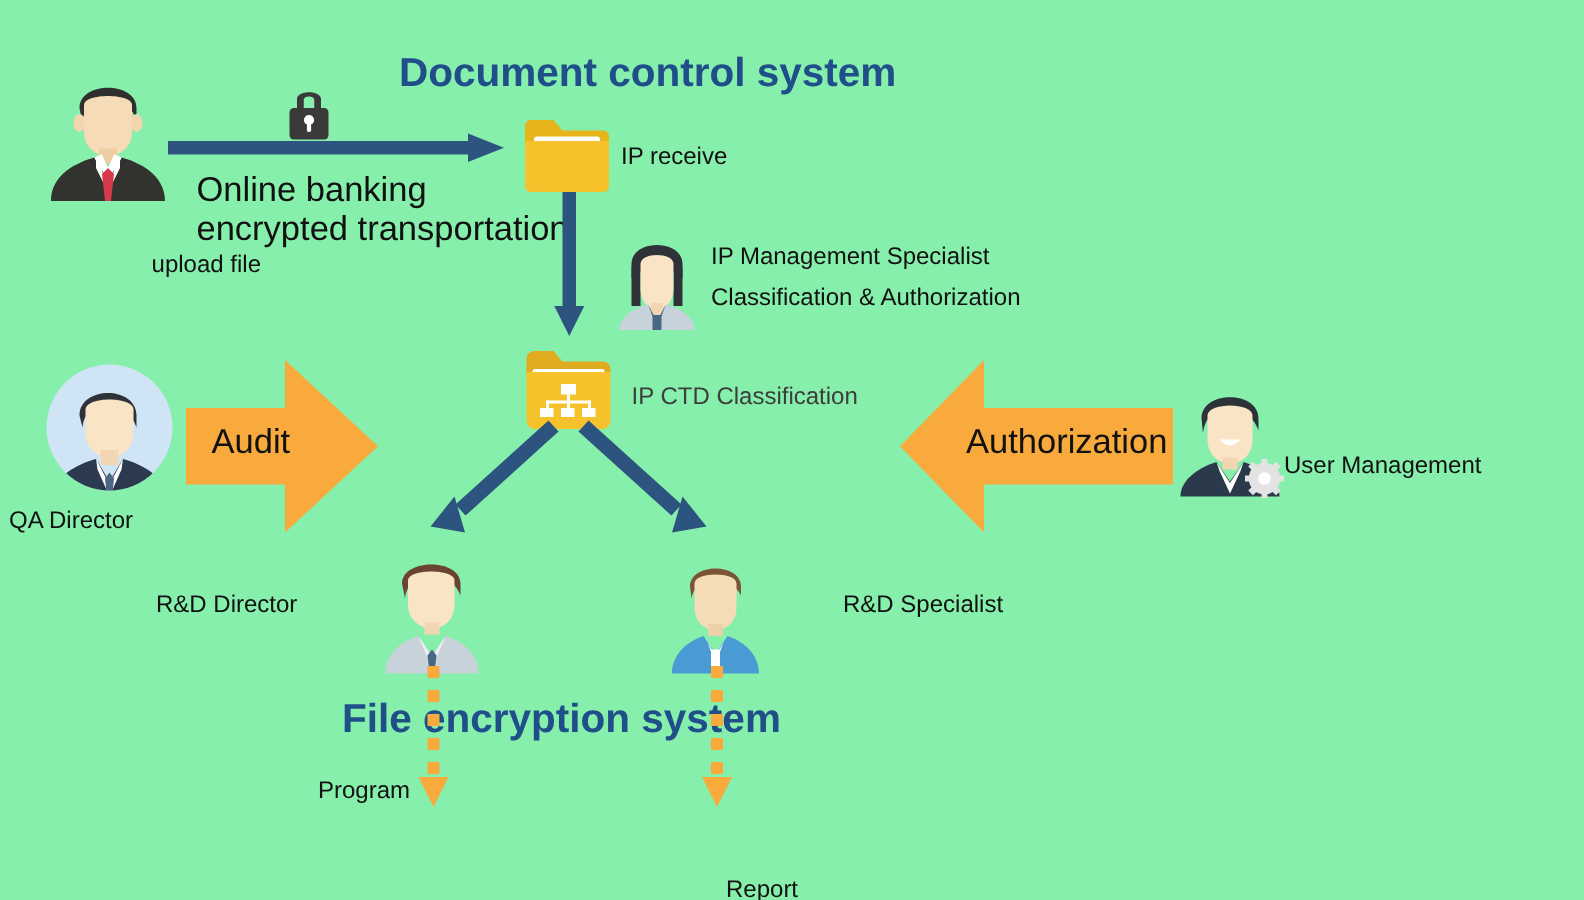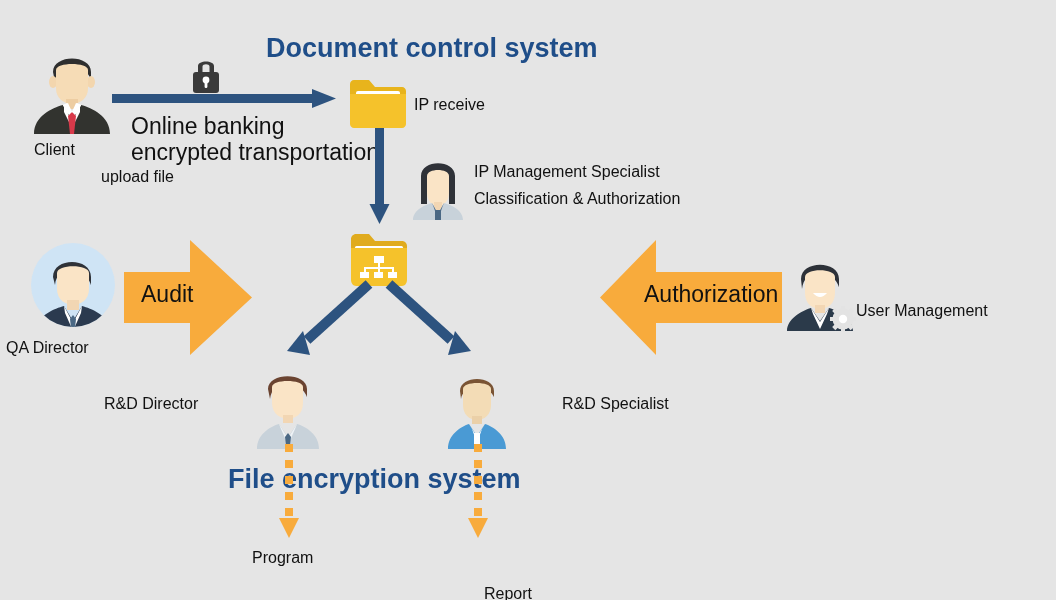--- a/index.html
+++ b/index.html
@@ -8,21 +8,21 @@
     background: #ffffff;
   }
   body {
     font-family: "Liberation Sans", sans-serif;
     -webkit-font-smoothing: antialiased;
   }
   #canvas {
     position: relative;
     width: 1056px;
     height: 600px;
-    background: #e5e5e5;
+    background: #86efac;
     overflow: hidden;
   }
   .abs { position: absolute; }
   .label {
     color: #111111;
     font-size: 16px;
     line-height: 28px;
     white-space: pre;
   }
   .title-blue {
@@ -66,21 +66,20 @@
 
       <path d="M33 63 L42 78 L51 63 L47 61 L42 70 L37 61 Z" fill="#ffffff"></path>
       <path d="M34 64 L42 80 L50 64 L50 70 L42 86 L34 70 Z" fill="#ffffff"></path>
 
       <path d="M42 70 L46 74 L44 92 L40 92 L38 74 Z" fill="#d8394a"></path>
 
       <path d="M33 63 L38 61 L42 70 L37 72 Z" fill="#ffffff"></path>
       <path d="M51 63 L46 61 L42 70 L47 72 Z" fill="#ffffff"></path>
     </svg>
   </div>
-  <div class="abs label" style="left:34px; top:136px; width:120px; text-align:left;">Client</div>
   <div class="abs label" style="left:14px; top:163px; width:160px; text-align:right;">upload file</div>
 
   <div class="abs" style="left:189px; top:55px;">
     <svg width="34" height="42" viewBox="0 0 34 42">
       <path d="M9 18 L9 11 C9 5, 25 5, 25 11 L25 18 L20.5 18 L20.5 11.5 C20.5 8.5, 13.5 8.5, 13.5 11.5 L13.5 18 Z" fill="#3a3a3a"></path>
       <rect x="4" y="17" width="26" height="21" rx="3" fill="#3a3a3a"></rect>
       <circle cx="17" cy="25" r="3.4" fill="#ffffff"></circle>
       <rect x="15.6" y="26" width="2.8" height="7" rx="1.2" fill="#ffffff"></rect>
     </svg>
   </div>
@@ -139,20 +138,21 @@
       <rect x="27" y="29" width="2" height="5" fill="#ffffff"></rect>
       <rect x="13" y="33" width="30" height="2" fill="#ffffff"></rect>
       <rect x="13" y="33" width="2" height="5" fill="#ffffff"></rect>
       <rect x="27" y="33" width="2" height="5" fill="#ffffff"></rect>
       <rect x="41" y="33" width="2" height="5" fill="#ffffff"></rect>
       <rect x="9" y="38" width="9" height="6" fill="#ffffff"></rect>
       <rect x="23" y="38" width="9" height="6" fill="#ffffff"></rect>
       <rect x="37" y="38" width="9" height="6" fill="#ffffff"></rect>
     </svg>
   </div>
+  <div class="abs label muted-label" style="left:421px; top:251px;">IP CTD Classification</div>
 
   <div class="abs" style="left:31px; top:243px;">
     <svg width="84" height="84" viewBox="0 0 84 84">
       <circle cx="42" cy="42" r="42" fill="#cfe4f5"></circle>
       <g clip-path="url(#qaclip)">
 
         <path d="M22 34 C22 14, 60 14, 60 34 L60 42 C60 42, 57 30, 44 28 C34 27, 25 30, 24 42 Z" fill="#2f3238"></path>
 
         <path d="M26 30 C26 21, 58 21, 58 30 L58 46 C58 57, 49 62, 42 62 C35 62, 26 57, 26 46 Z" fill="#fae4c6"></path>
         <rect x="36" y="57" width="12" height="10" fill="#f2d6b3"></rect>
@@ -266,16 +266,16 @@
       <path d="M4 74 L24 74 L14 94 Z" fill="#f8ab3c"></path>
     </svg>
   </div>
   <div class="abs" style="left:464px; top:444px;">
     <svg width="28" height="96" viewBox="0 0 28 96">
       <line x1="14" y1="0" x2="14" y2="72" stroke="#f8ab3c" stroke-width="8" stroke-dasharray="8 8"></line>
       <path d="M4 74 L24 74 L14 94 Z" fill="#f8ab3c"></path>
     </svg>
   </div>
 
-  <div class="abs label" style="left:212px; top:544px;margin-left:40px;">Program</div>
+  <div class="abs label" style="left:212px; top:514px;">Program</div>
   <div class="abs label" style="left:484px; top:544px;margin-top:36px;">Report</div>
 
 </div>
 
 </body></html>

